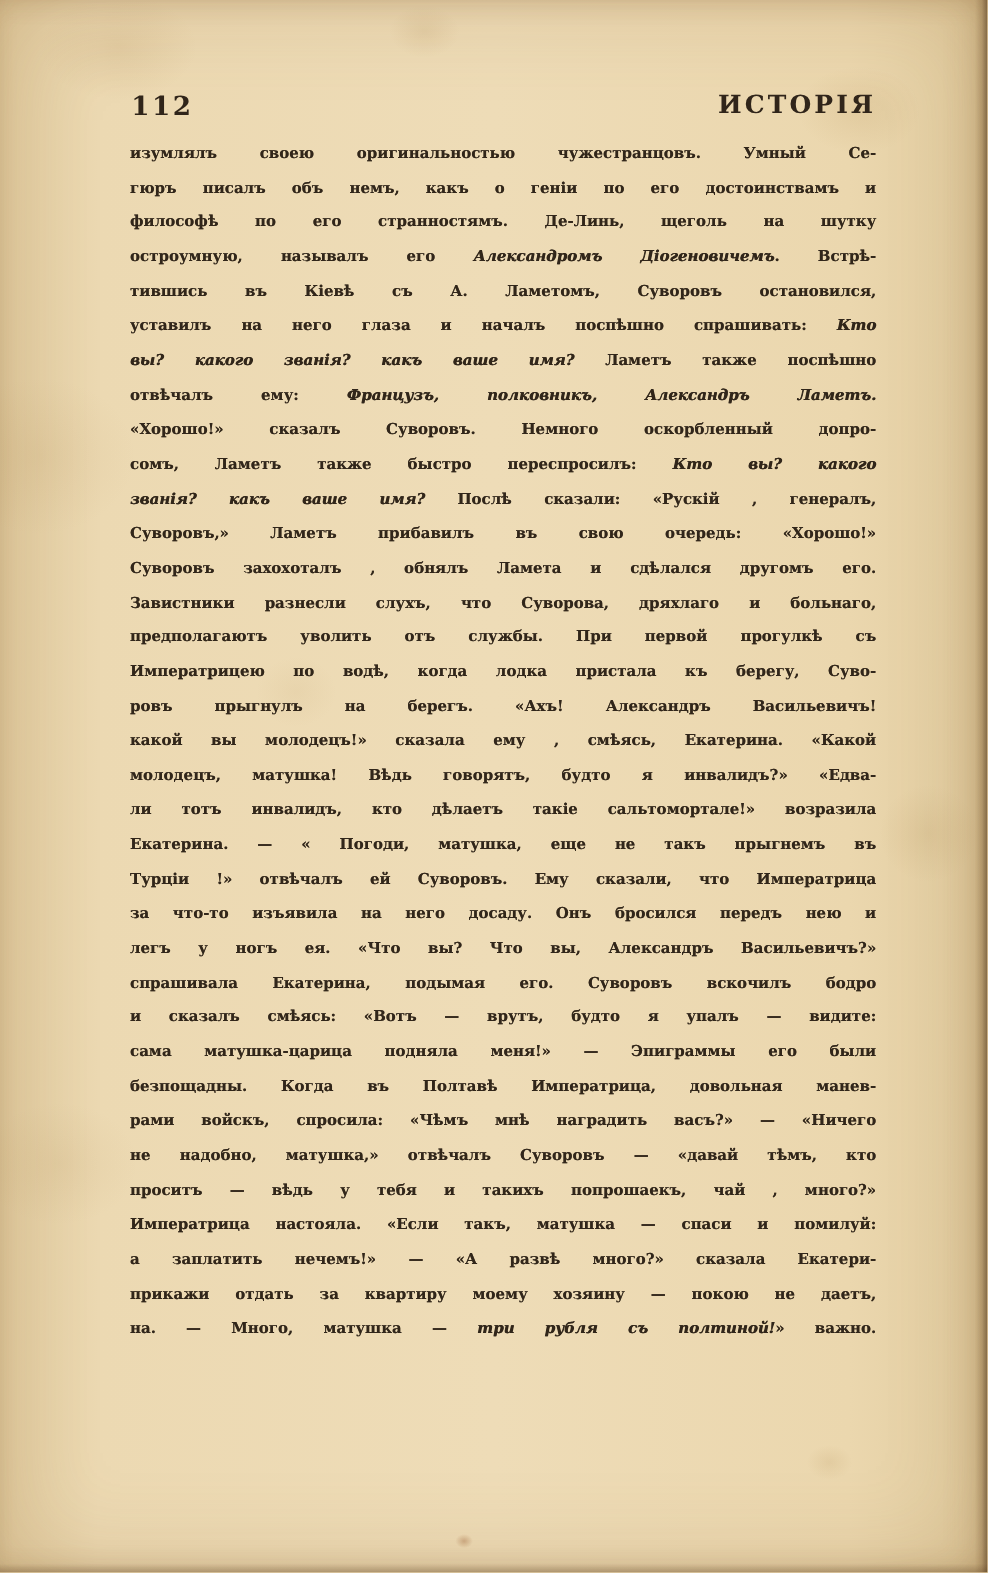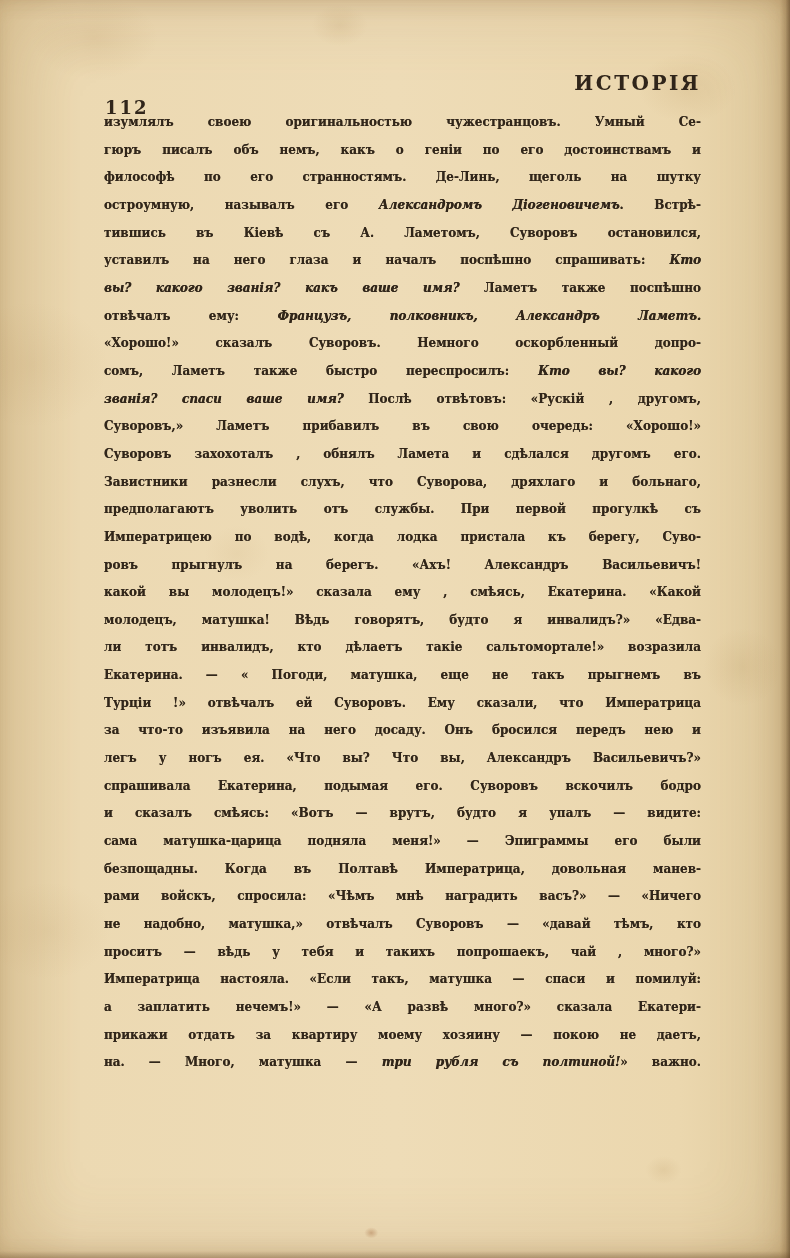--- a/index.html
+++ b/index.html
@@ -48,24 +48,23 @@
     position: absolute;
     left: 104px;
     top: 71px;
     width: 597px;
     height: 26px;
     color: #30251a;
   }
   .pagenum {
     position: absolute;
     left: 1px; top: 1px;
-    font-size: 18px;
+    font-size: 21px;
     font-weight: bold;
     letter-spacing: 2px;
-    margin-top: 25px;
   }
   .running-title {
     position: absolute;
     left: 4px; right: 0;
     top: 0;
     text-align: right;
     font-size: 20px;
     font-weight: bold;
     letter-spacing: 2.5px;
   }
@@ -104,21 +103,21 @@
       <div class="line"><span>изумлялъ своею оригинальностью чужестранцовъ. Умный Се-</span></div>
       <div class="line"><span>гюръ писалъ объ немъ, какъ о геніи по его достоинствамъ и</span></div>
       <div class="line"><span>философѣ по его странностямъ. Де-Линь, щеголь на шутку</span></div>
       <div class="line"><span>остроумную, называлъ его </span><span class="it">Александромъ Діогеновичемъ</span><span>. Встрѣ-</span></div>
       <div class="line"><span>тившись въ Кіевѣ съ А. Ламетомъ, Суворовъ остановился,</span></div>
       <div class="line"><span>уставилъ на него глаза и началъ поспѣшно спрашивать: </span><span class="it">Кто</span></div>
       <div class="line"><span class="it">вы? какого званія? какъ ваше имя?</span><span> Ламетъ также поспѣшно</span></div>
       <div class="line"><span>отвѣчалъ ему: </span><span class="it">Французъ, полковникъ, Александръ Ламетъ.</span></div>
       <div class="line"><span>«Хорошо!» сказалъ Суворовъ. Немного оскорбленный допро-</span></div>
       <div class="line"><span>сомъ, Ламетъ также быстро переспросилъ: </span><span class="it">Кто вы? какого</span></div>
-      <div class="line"><span class="it">званія? спаси ваше имя?</span><span> Послѣ отвѣтовъ: «Рускій , другомъ,</span></div>
+      <div class="line"><span class="it">званія? какъ ваше имя?</span><span> Послѣ сказали: «Рускій , генералъ,</span></div>
       <div class="line"><span>Суворовъ,» Ламетъ прибавилъ въ свою очередь: «Хорошо!»</span></div>
       <div class="line"><span>Суворовъ захохоталъ , обнялъ Ламета и сдѣлался другомъ его.</span></div>
       <div class="line"><span>Завистники разнесли слухъ, что Суворова, дряхлаго и больнаго,</span></div>
       <div class="line"><span>предполагаютъ уволить отъ службы. При первой прогулкѣ съ</span></div>
       <div class="line"><span>Императрицею по водѣ, когда лодка пристала къ берегу, Суво-</span></div>
       <div class="line"><span>ровъ прыгнулъ на берегъ. «Ахъ! Александръ Васильевичъ!</span></div>
       <div class="line"><span>какой вы молодецъ!» сказала ему , смѣясь, Екатерина. «Какой</span></div>
       <div class="line"><span>молодецъ, матушка! Вѣдь говорятъ, будто я инвалидъ?» «Едва-</span></div>
       <div class="line"><span>ли тотъ инвалидъ, кто дѣлаетъ такіе сальтомортале!» возразила</span></div>
       <div class="line"><span>Екатерина. — « Погоди, матушка, еще не такъ прыгнемъ въ</span></div>

